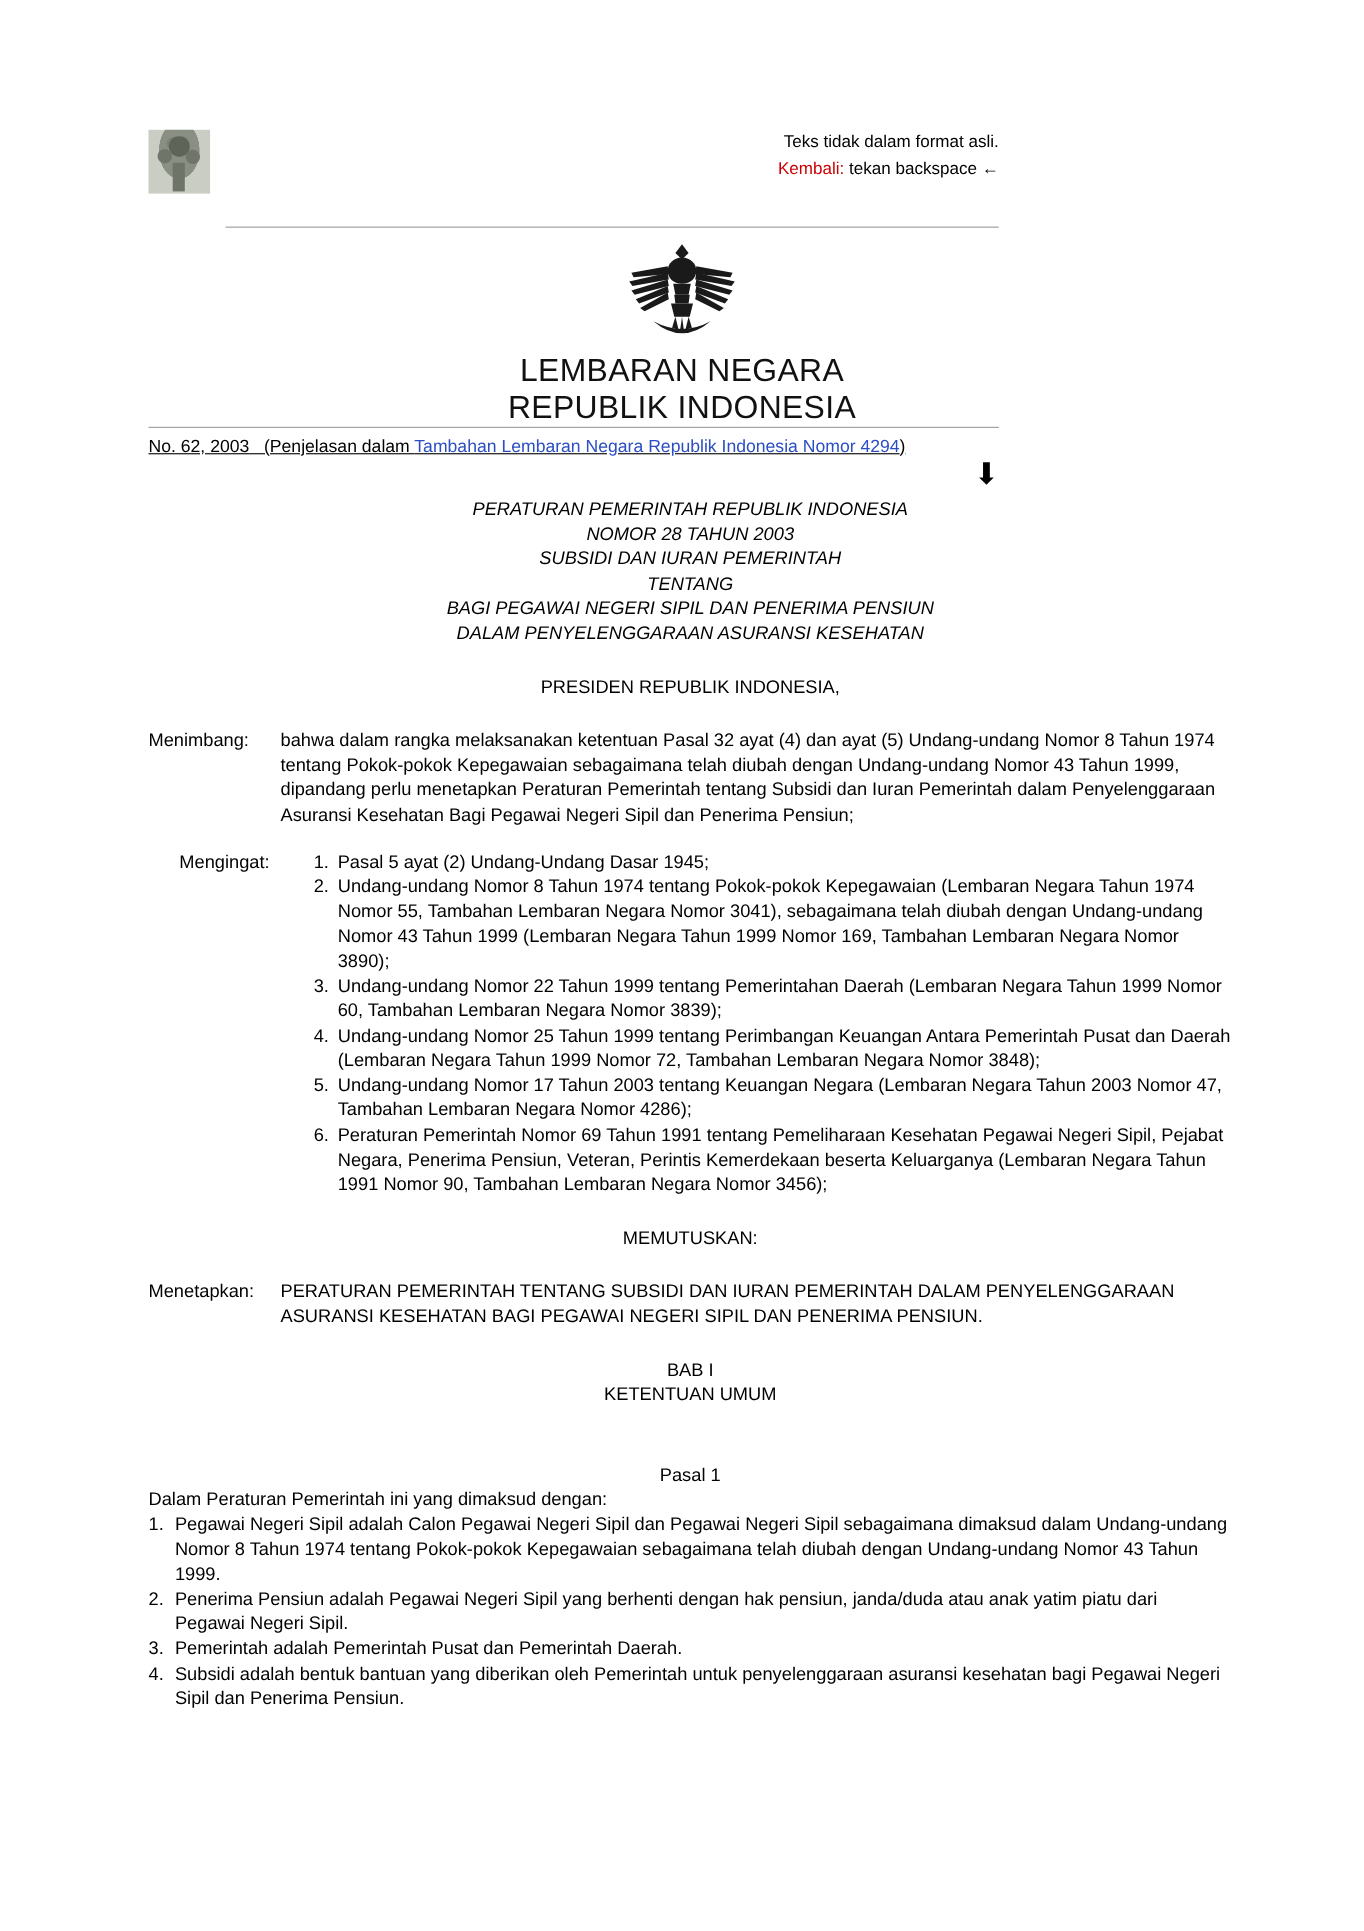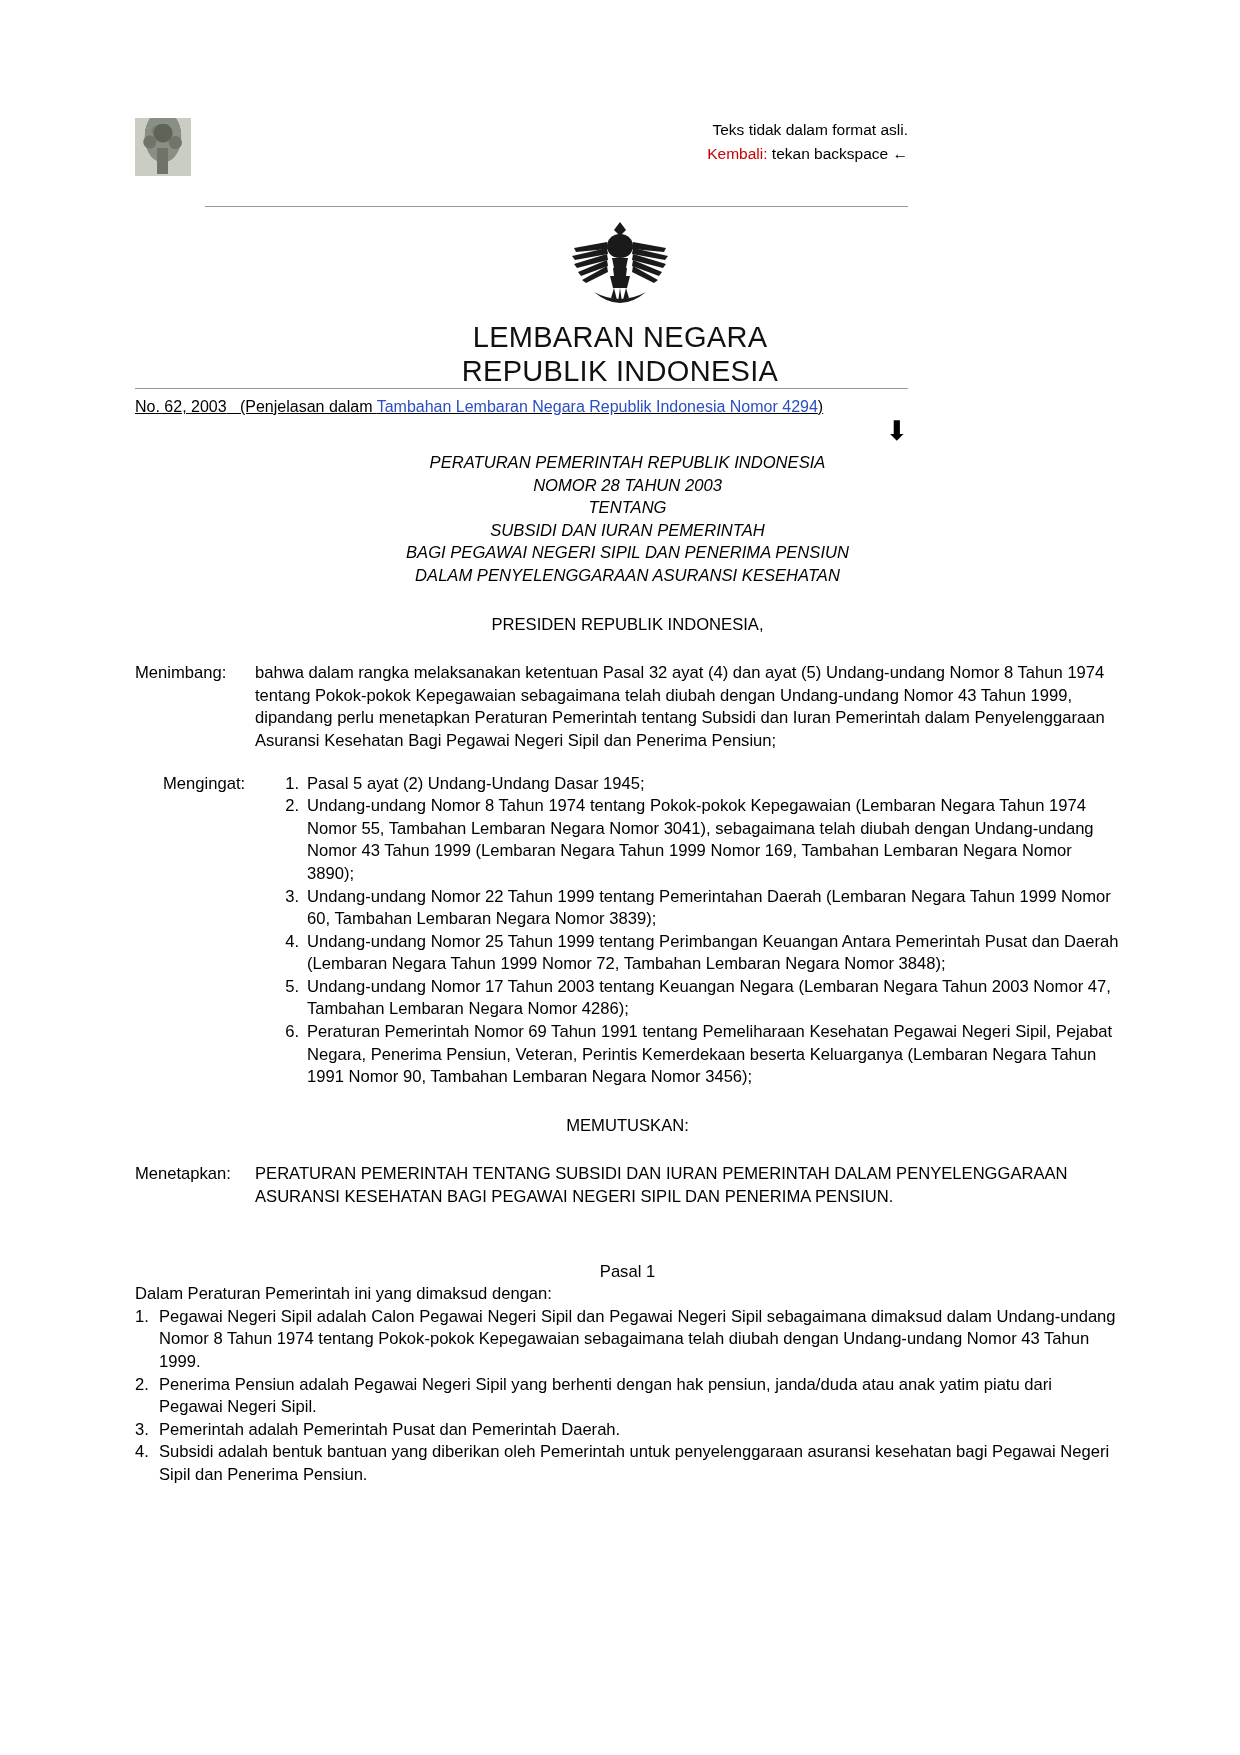--- a/index.html
+++ b/index.html
@@ -203,20 +203,21 @@
   }
 
   ol.numlist.tight li .num {
     flex: 0 0 18px;
     text-align: left;
     padding-right: 6px;
   }
 
   .pasal-head {
     text-align: center;
+    margin-top: 24px;
   }
 </style>
 </head>
 <body>
 
 <div class="page">
 
   <div class="topbar">
     <div class="logo-block">
       <div class="logo-thumb"></div>
@@ -267,22 +268,22 @@
     <span>No. 62, 2003</span>
     &nbsp;&nbsp;<span>(Penjelasan dalam </span><span class="link">Tambahan Lembaran Negara Republik Indonesia Nomor 4294</span><span>)</span>
   </div>
   <div class="arrow-down">⬇</div>
 
   <div class="content">
 
     <div class="center block-title">
       <div>PERATURAN PEMERINTAH REPUBLIK INDONESIA</div>
       <div>NOMOR 28 TAHUN 2003</div>
+      <div>SUBSIDI DAN IURAN PEMERINTAH</div>
       <div>TENTANG</div>
-      <div>SUBSIDI DAN IURAN PEMERINTAH</div>
       <div>BAGI PEGAWAI NEGERI SIPIL DAN PENERIMA PENSIUN</div>
       <div>DALAM PENYELENGGARAAN ASURANSI KESEHATAN</div>
     </div>
 
     <div class="spacer-26"></div>
     <div class="center">PRESIDEN REPUBLIK INDONESIA,</div>
 
     <div class="spacer-26"></div>
     <div class="row">
       <div class="label">Menimbang:</div>
@@ -325,20 +326,24 @@
     <div class="spacer-26"></div>
     <div class="center">MEMUTUSKAN:</div>
 
     <div class="spacer-26"></div>
     <div class="row menetapkan">
       <div class="label">Menetapkan:</div>
       <div class="body">PERATURAN PEMERINTAH TENTANG SUBSIDI DAN IURAN PEMERINTAH DALAM PENYELENGGARAAN ASURANSI KESEHATAN BAGI PEGAWAI NEGERI SIPIL DAN PENERIMA PENSIUN.</div>
     </div>
 
     <div class="spacer-26"></div>
+    <div class="center">
+      <div>BAB I</div>
+      <div>KETENTUAN UMUM</div>
+    </div>
 
     <div class="spacer-26"></div>
     <div class="pasal-head">Pasal 1</div>
     <div>Dalam Peraturan Pemerintah ini yang dimaksud dengan:</div>
     <ol class="numlist tight">
       <li>
           <span class="num">1.</span>
           <span class="txt">Pegawai Negeri Sipil adalah Calon Pegawai Negeri Sipil dan Pegawai Negeri Sipil sebagaimana dimaksud dalam Undang-undang Nomor 8 Tahun 1974 tentang Pokok-pokok Kepegawaian sebagaimana telah diubah dengan Undang-undang Nomor 43 Tahun 1999.</span>
         </li>
       <li>

